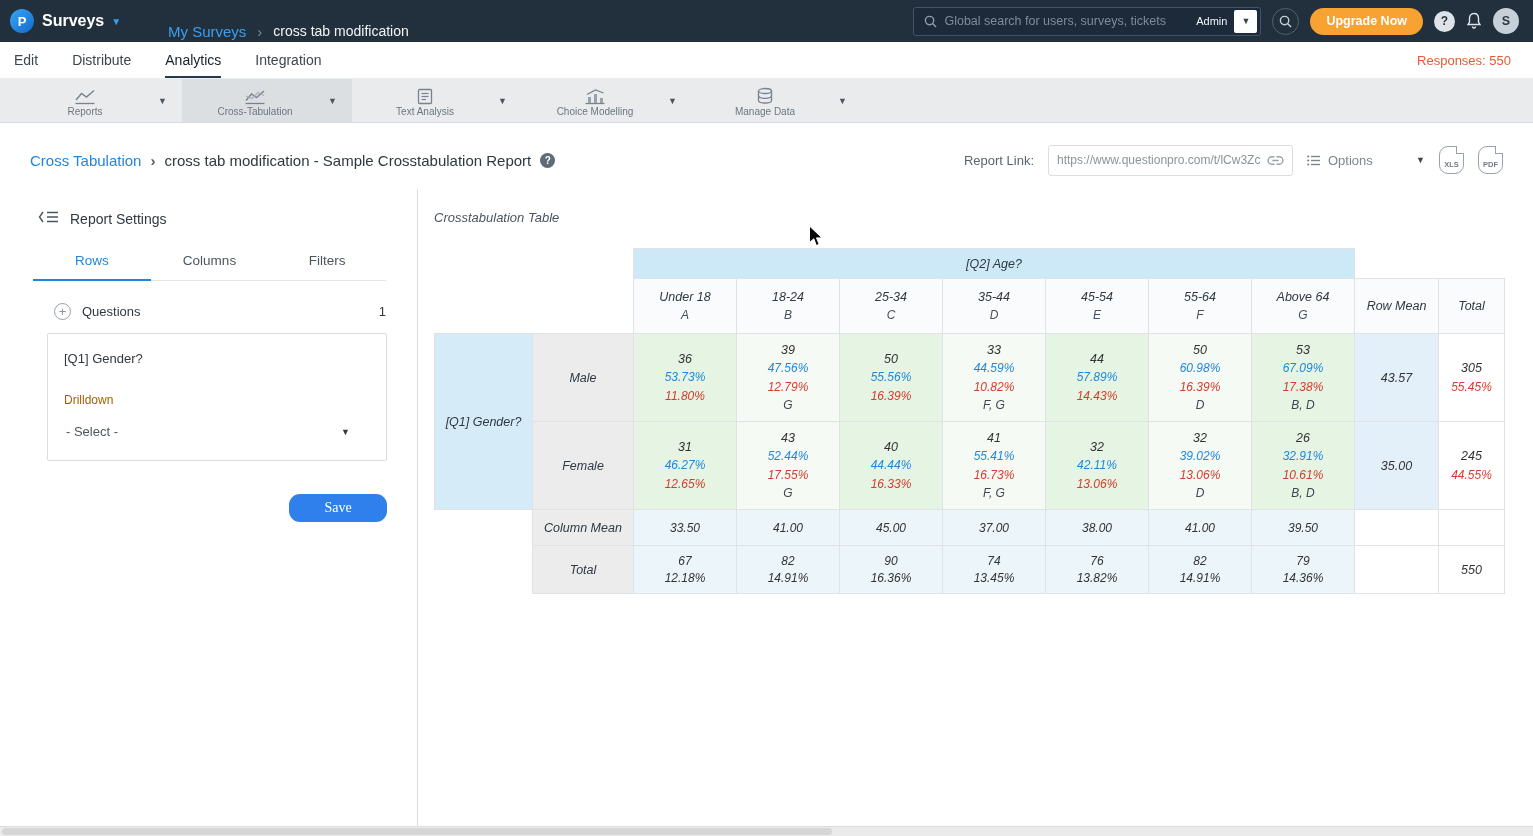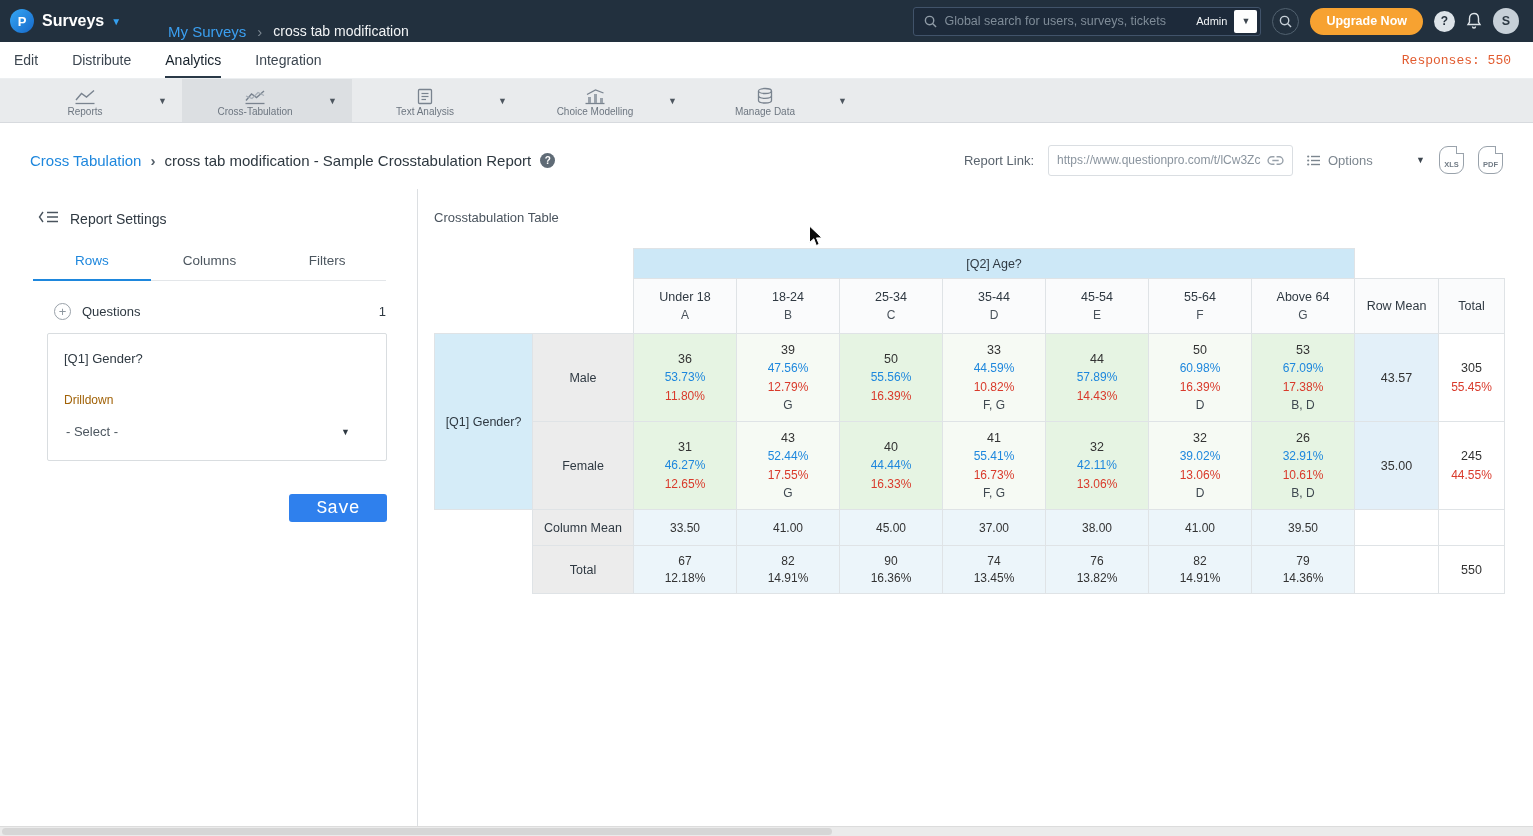--- a/index.html
+++ b/index.html
@@ -27,21 +27,21 @@
   .upgrade { height:27px; padding:0 16px; background:#f7a231; color:#fff; border:none; border-radius:14px; font-size:12.5px; font-weight:bold; font-family:inherit; cursor:pointer; }
   .icon-circle { width:21px; height:21px; border-radius:50%; background:#dde3e8; color:#26313c; font-size:12px; font-weight:bold; display:flex; align-items:center; justify-content:center; cursor:pointer; }
   .bell-wrap { display:flex; align-items:center; cursor:pointer; }
   .avatar { width:26px; height:26px; border-radius:50%; background:#c7d0d8; color:#2c3843; font-weight:bold; font-size:12.5px; display:flex; align-items:center; justify-content:center; cursor:pointer; }
 
   
   .subnav { height:37px; display:flex; align-items:stretch; padding:0 14px; border-bottom:1px solid #eceff1; background:#fff; }
   .nav-tabs { display:flex; gap:34px; }
   .nav-tab { font-size:14px; color:#3c4650; display:flex; align-items:center; cursor:pointer; border-bottom:2px solid transparent; padding-top:2px;text-align:center; }
   .nav-tab.active { color:#15202a; border-bottom-color:#2a3947; }
-  .responses { margin-left:auto; font-size:13px; color:#e25c30; align-self:center; padding-right:8px;font-family:Liberation Mono, monospace; }
+  .responses { margin-left:auto; font-size:13px; color:#e25c30; align-self:center; padding-right:8px; }
 
   
   .toolbar { height:44px; background:#e9ebed; border-bottom:1px solid #d7dade; display:flex; align-items:stretch; padding-left:12px; }
   .tb-item { width:170px; display:flex; align-items:center; cursor:pointer; }
   .tb-item.active { background:#dcdfe2; }
   .tb-main { flex:1; display:flex; flex-direction:column; align-items:center; justify-content:center; gap:1px; padding-top:3px; }
   .tb-icon { height:18px; display:flex; align-items:center; }
   .tb-label { font-size:10px; color:#6d7680; }
   .tb-caret { width:24px; font-size:9px; color:#4d565f; text-align:left; }
 
@@ -72,24 +72,24 @@
   .p-tab.active { color:#1e87dd; border-bottom-color:#1e87dd; }
   .questions-row { margin:22px 31px 0 54px; display:flex; align-items:center; gap:11px; font-size:13px; color:#2f3942; }
   .plus-ic { width:17px; height:17px; border:1px solid #99a1a9; border-radius:50%; color:#8d969e; font-size:13px; line-height:14px; display:flex; align-items:center; justify-content:center; cursor:pointer; }
   .q-count { margin-left:auto; color:#2f3942; }
   .qcard { margin:13px 30px 0 47px; border:1px solid #d9dde0; border-radius:2px; padding:17px 16px; background:#fff; }
   .qtitle { font-size:13px; color:#2f3942; }
   .drill-label { margin-top:27px; font-size:12px; color:#a16207; }
   .drill-select { margin-top:15px; display:flex; align-items:center; font-size:13px; color:#4c565f; cursor:pointer; padding:2px 2px 4px 2px; }
   .drill-caret { margin-left:auto; margin-right:18px; font-size:9px; color:#2f3942; }
   .save-row { margin:33px 30px 0 0; display:flex; justify-content:flex-end; }
-  .save-btn { width:98px; height:28px; background:#2f80ed; color:#fff; border:none; border-radius:3px; font-size:18px; font-family:Liberation Mono, monospace; cursor:pointer; }
-
-  
-  .main { flex:1; padding:21px 0 0 16px; }
+  .save-btn { width:98px; height:28px; background:#2f80ed; color:#fff; border:none; border-radius:11px; font-size:14px; font-family:Liberation Serif, serif; cursor:pointer; }
+
+  
+  .main { flex:1; padding:21px 0 0 16px;font-style:italic; }
   .ct-title { font-size:13px; color:#4a545e; margin-bottom:23px; }
 
   table.crosstab { border-collapse:collapse; table-layout:fixed; font-size:12px; color:#333; }
   .crosstab td { border:1px solid #dfe3e6; text-align:center; vertical-align:middle; padding:2px; overflow:hidden; }
   .crosstab td.blank { border:none; background:transparent; }
   .r-age td { height:30px;text-align:center; }
   .age-h { background:#cde8f7; font-size:12.5px; color:#2f3942; }
   .r-cols td { height:55px; }
   .col-h { background:#fafbfc; }
   .ch-label { font-size:12.5px; color:#2f3942; }

